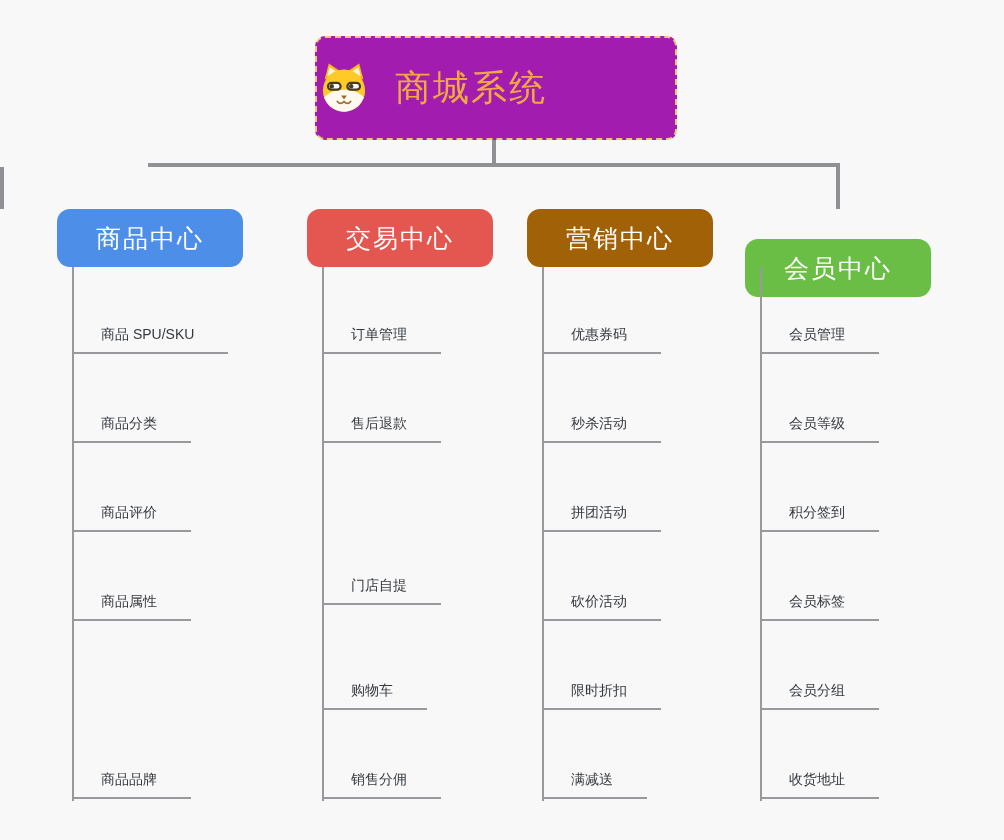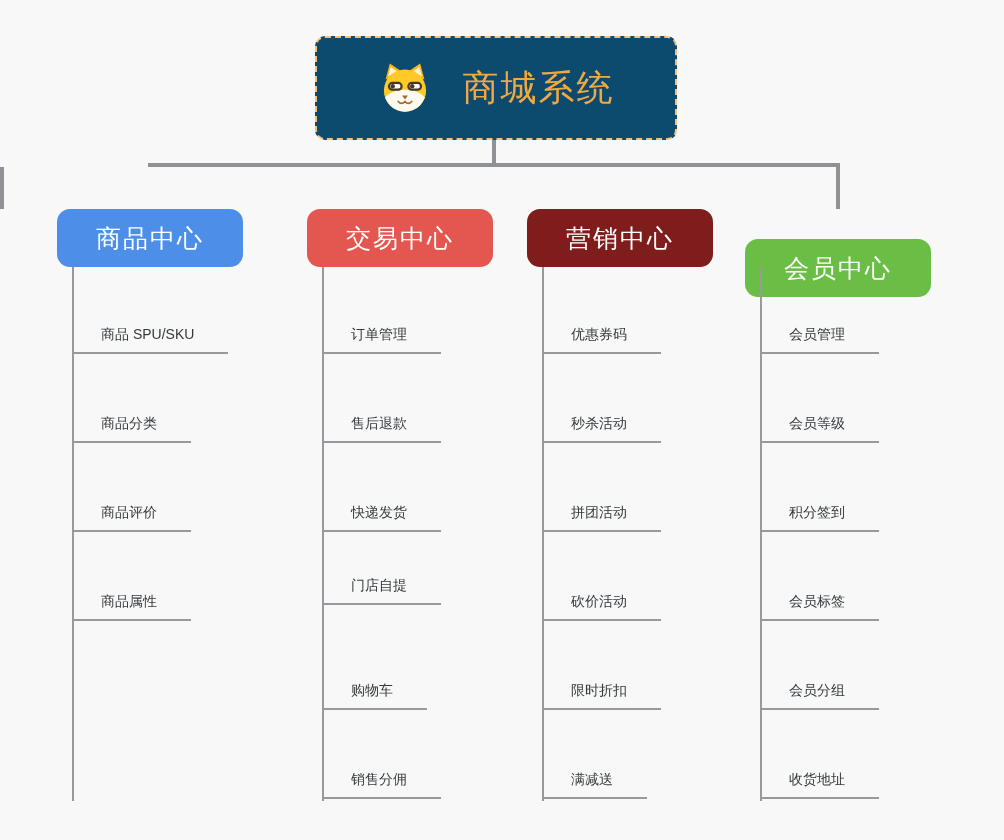--- a/index.html
+++ b/index.html
@@ -3,22 +3,22 @@
 <meta charset="utf-8">
 <style>
   html,body{margin:0;padding:0;background:#f8f8f8;}
   .canvas{
     position:relative;width:1004px;height:840px;background:#f8f8f8;overflow:hidden;
     font-family:"Liberation Sans","DejaVu Sans",sans-serif;
   }
   
   .root-node{
     position:absolute;left:315px;top:36px;width:362px;height:104px;
-    background:#0c4a6e;border:2px dashed #f4c27e;border-radius:10px;
-    box-sizing:border-box;display:flex;align-items:center;justify-content:center;gap:31px;
+    background:#a21caf;border:2px dashed #f4c27e;border-radius:10px;
+    box-sizing:border-box;display:flex;align-items:center;gap:24px;
     cursor:pointer;
   }
   .root-title{font-size:36px;color:#f0a843;letter-spacing:2px;}
   .dog-icon{width:54px;height:54px;flex:0 0 auto;}
   
   .line{position:absolute;background:#8f9194;}
   .root-stub{left:492px;top:140px;width:4px;height:27px;}
   .top-horizontal{left:148px;top:163px;width:692px;height:4px;}
   .branch-stub{top:167px;width:4px;height:42px;}
   .branch-stub:nth-of-type(1){left:148px;}
@@ -78,33 +78,33 @@
   <div class="line branch-stub"></div>
 
   <div id="branches">
       <div class="branch">
       <div class="branch-header" style="background: rgb(77, 143, 232);">商品中心</div>
       <div class="branch-trunk"></div>
     <div class="branch-item" style="top: 145px;">商品 SPU/SKU</div>
         <div class="branch-item" style="top: 234px;">商品分类</div>
         <div class="branch-item" style="top: 323px;">商品评价</div>
         <div class="branch-item" style="top: 412px;">商品属性</div>
+        <div class="branch-item" style="top: 590px;">商品品牌</div>
       </div>
       <div class="branch">
       <div class="branch-header" style="background: rgb(228, 87, 80);">交易中心</div>
       <div class="branch-trunk"></div>
     <div class="branch-item" style="top: 145px;">订单管理</div>
         <div class="branch-item" style="top: 234px;">售后退款</div>
-        <div class="branch-item" style="top: 323px;">快递发货</div>
         <div class="branch-item" style="top: 396px;">门店自提</div>
         <div class="branch-item" style="top: 501px;">购物车</div>
         <div class="branch-item" style="top: 590px;">销售分佣</div>
       </div>
       <div class="branch">
-      <div class="branch-header" style="background: #7f1d1d;">营销中心</div>
+      <div class="branch-header" style="background: #a16207;">营销中心</div>
       <div class="branch-trunk"></div>
     <div class="branch-item" style="top: 145px;">优惠券码</div>
         <div class="branch-item" style="top: 234px;">秒杀活动</div>
         <div class="branch-item" style="top: 323px;">拼团活动</div>
         <div class="branch-item" style="top: 501px;">限时折扣</div>
         <div class="branch-item" style="top: 412px;">砍价活动</div>
         <div class="branch-item" style="top: 590px;">满减送</div>
       </div>
       <div class="branch">
       <div class="branch-header" style="background: rgb(107, 190, 69); margin-top: 30px;">会员中心</div>

